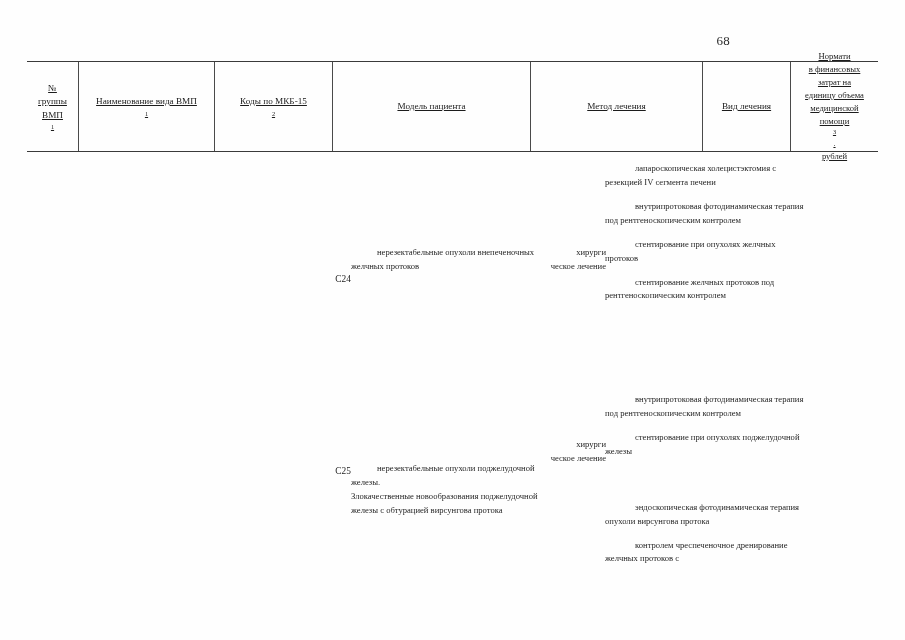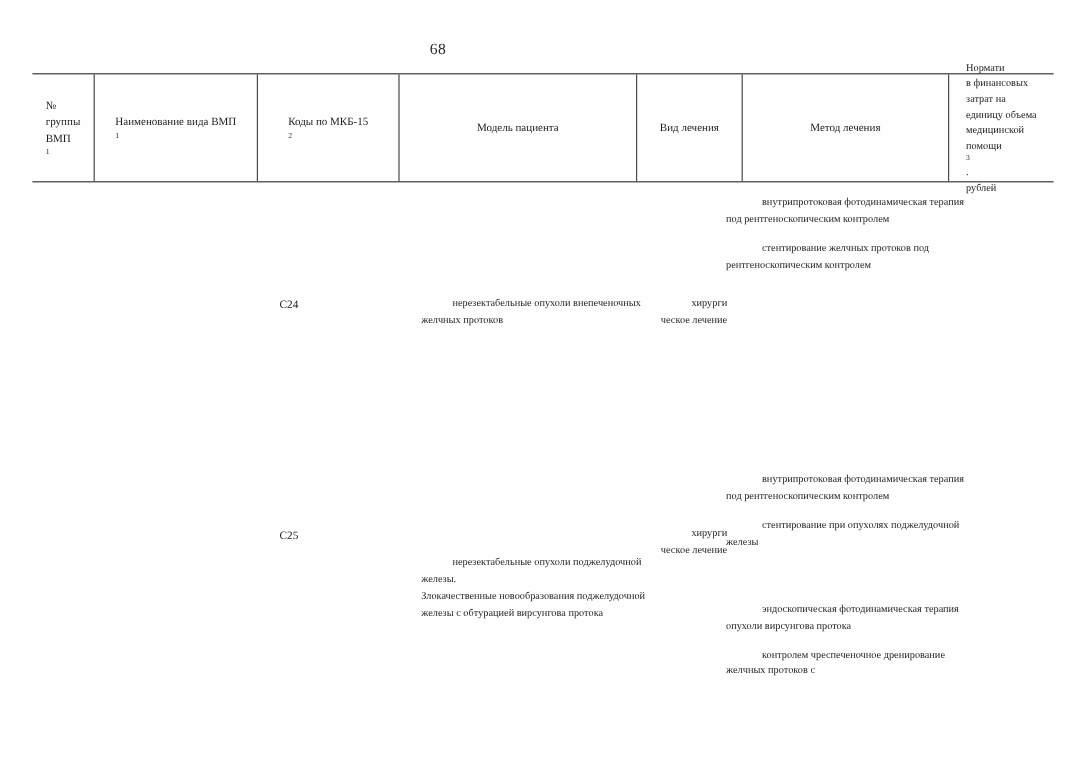--- a/index.html
+++ b/index.html
@@ -21,21 +21,21 @@
     inset: 0;
     background: #fefefe;
   }
 
   
   .page-number {
     position: absolute;
     top: 33px;
     left: 0;
     width: 730px;
-    text-align: center;
+    text-align: right;
     font-size: 13px;
     letter-spacing: 0.3px;
     color: #2a2a2a;
   }
 
   
   .table-head {
     position: absolute;
     left: 27px;
     top: 61px;
@@ -45,25 +45,26 @@
     border-bottom: 1.4px solid #3a3a3a;
     box-sizing: border-box;
     display: flex;
   }
   .th {
     box-sizing: border-box;
     border-right: 1px solid #4a4a4a;
     display: flex;
     align-items: center;
     justify-content: center;
-    text-align: left;
+    text-align: center;
     font-size: 9.2px;
     line-height: 1.45;
     padding: 2px 3px;
     color: #1c1c1c;
+    text-decoration: underline;
   }
   .th:last-child { border-right: none; }
 
   .th.c1 { width: 52px; }
   .th.c2 { width: 136px; }
   .th.c3 { width: 118px; }
   .th.c4 { width: 198px; }
   .th.c5 { width: 88px; }
   .th.c6 { width: 172px; }
   .th.c7 { width: 87px; font-size: 8.6px; line-height: 1.5; }
@@ -91,21 +92,21 @@
 
   .cell {
     position: absolute;
     box-sizing: border-box;
     font-size: 8.6px;
     line-height: 1.62;
     color: #1f1f1f;
   }
 
   
-  .cell.code       { left: 206px; width: 118px; text-align: left; }
+  .cell.code       { left: 206px; width: 118px; text-align: right; margin-top: 24px; }
   .cell.model      { left: 324px; width: 198px; }
   .cell.kind       { left: 491px; width: 88px; }
   .cell.method     { left: 578px; width: 200px; }
 
   .cell.code .codetext { display: block; font-size: 9.4px; }
 
   .para {
     margin: 0 0 10px 0;
     text-indent: 26px;
   }
@@ -157,29 +158,29 @@
           </span>
       </span>
     </div>
 
     <div class="th c4">
       <span class="lines">
         <span>Модель пациента</span>
       </span>
     </div>
 
+    <div class="th c6">
+      <span class="lines">
+        <span>Метод лечения</span>
+      </span>
+    </div>
+
     <div class="th c5">
       <span class="lines">
         <span>Вид лечения</span>
-      </span>
-    </div>
-
-    <div class="th c6">
-      <span class="lines">
-        <span>Метод лечения</span>
       </span>
     </div>
 
     <div class="th c7">
       <span class="lines">
         <span>Нормати</span>
         <span>в финансовых</span>
         <span>затрат на</span>
         <span>единицу объема</span>
         <span>медицинской</span>
@@ -203,21 +204,23 @@
       </div>
 
       <div class="cell kind" style="top:90px;">
         <p class="para last">
           <span class="k1">хирурги</span>
           <span class="k2">ческое лечение</span>
         </p>
       </div>
 
       <div class="cell method" style="top:6px;">
+        <p class="para">лапароскопическая холецистэктомия с резекцией IV сегмента печени</p>
         <p class="para">внутрипротоковая фотодинамическая терапия под рентгеноскопическим контролем</p>
+        <p class="para">стентирование при опухолях желчных протоков</p>
         <p class="para last">стентирование желчных протоков под рентгеноскопическим контролем</p>
       </div>
 
     </div>
 
     <div class="row r2">
 
       <div class="cell code" style="top:51px;">
         <span class="codetext">C25</span>
       </div>

